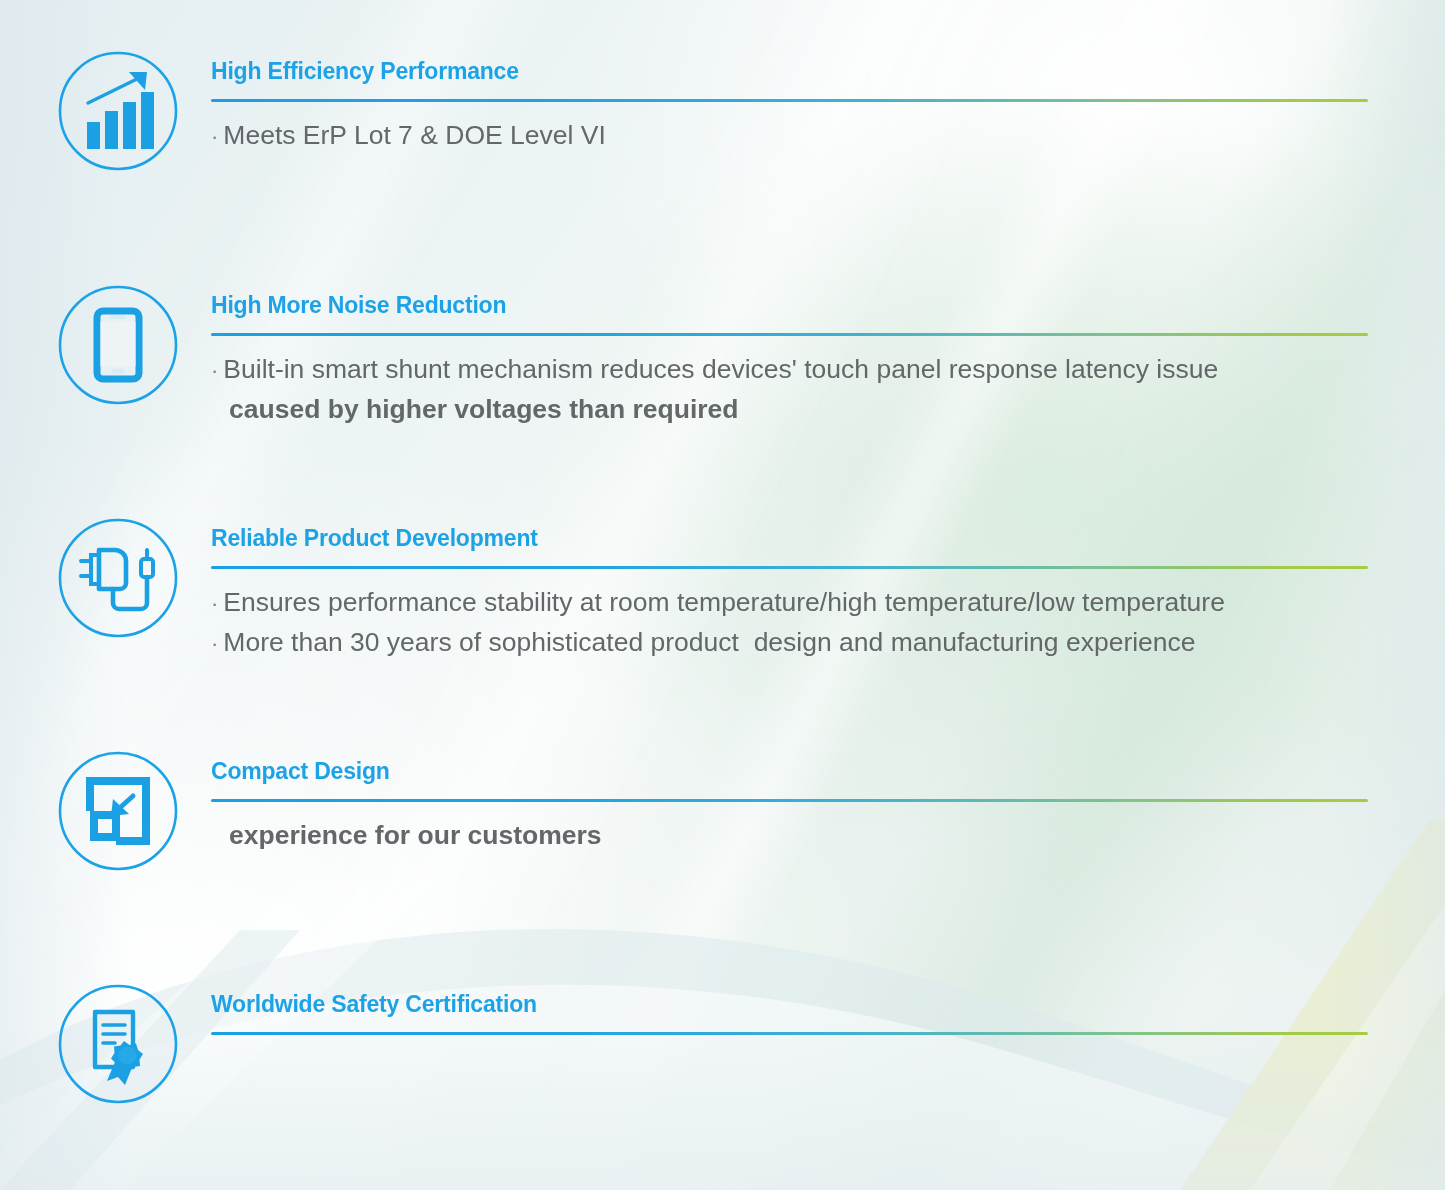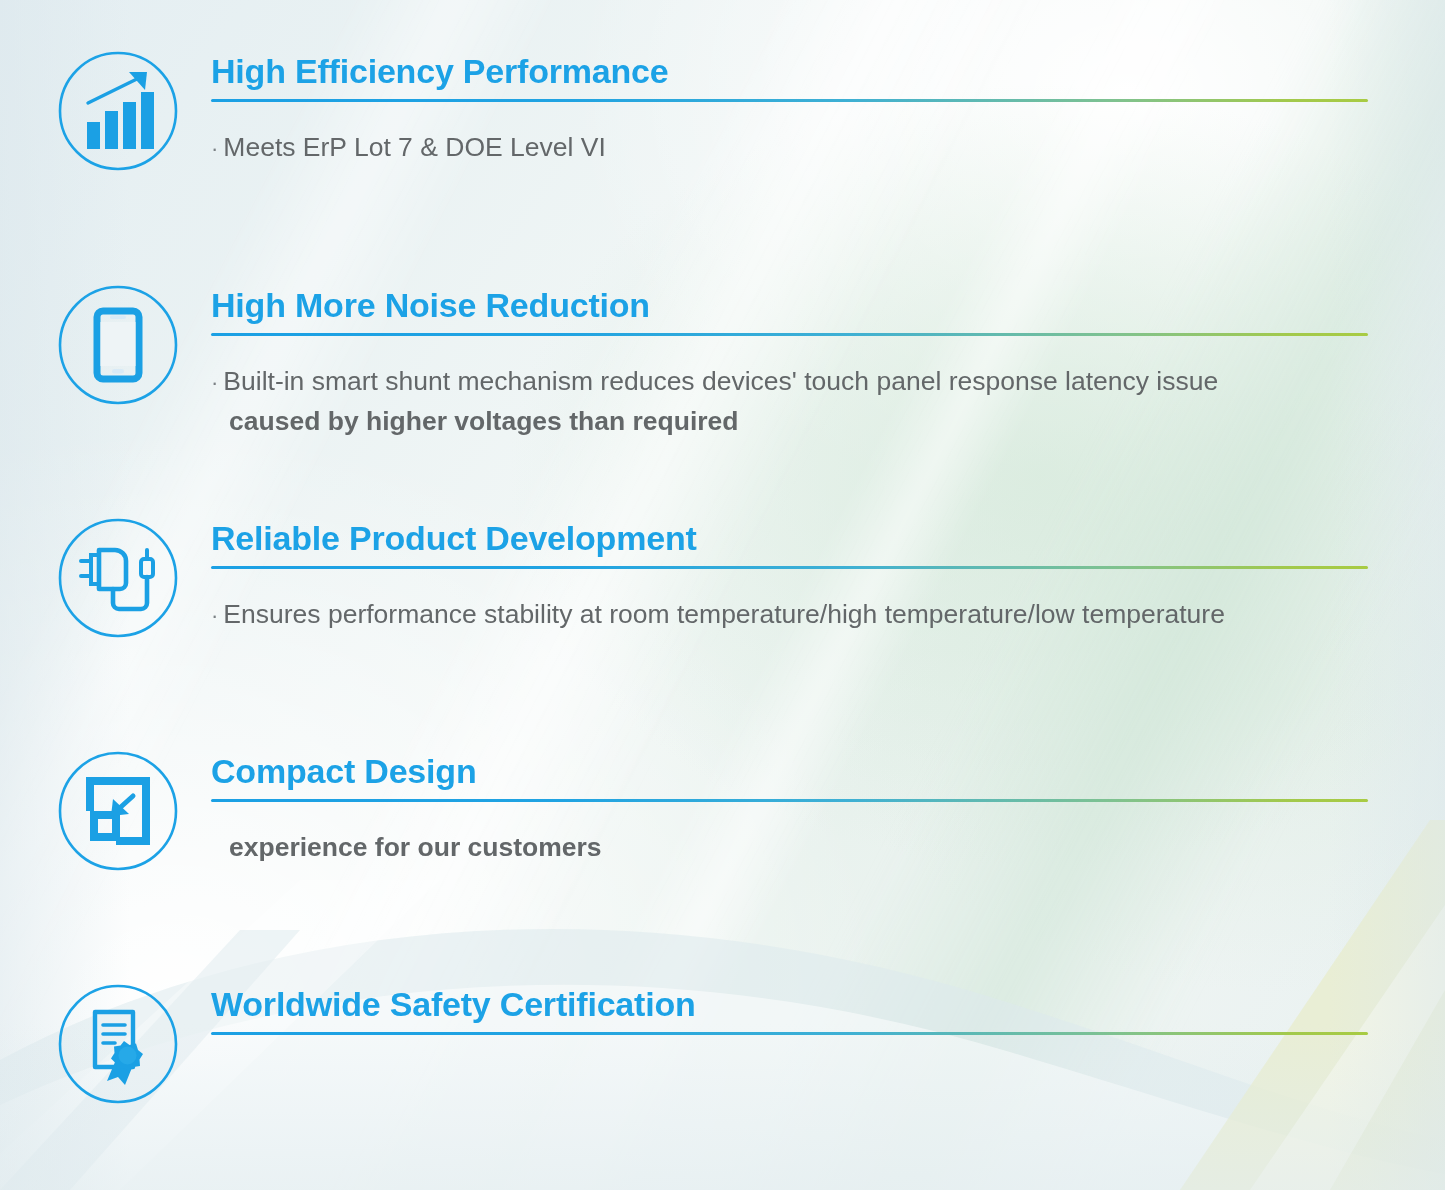--- a/index.html
+++ b/index.html
@@ -105,41 +105,41 @@
     overflow: visible;
   }
   .feature-body {
     position: absolute;
     left: 211px;
     top: 0;
     width: 1160px;
   }
   .feature-title {
     color: #1ca2e6;
-    font-size: 34px;
+    font-size: 23px;
     font-weight: bold;
     line-height: 42px;
     letter-spacing: -0.2px;
     white-space: nowrap;
   }
   .divider {
     margin-top: 7px;
     height: 3px;
     width: 1157px;
     background: linear-gradient(90deg,
         #1ba0e4 0%,
         #20a3e2 30%,
         #3eb0d4 55%,
         #7fc290 78%,
         #a2c94c 93%,
         #a8cb43 100%);
     border-radius: 2px;
   }
   .bullets {
-    margin-top: 26px;
+    margin-top: 14px;
   }
   .bullet-line {
     color: #636769;
     font-size: 26.5px;
     line-height: 38px;
     white-space: pre;
   }
   .bullet-line .dot {
     color: #7b8084;
     font-size: 22px;
@@ -226,20 +226,21 @@
         <path d="M56,72 L56,86 A6,6 0 0 0 62,92 L84,92 A6,6 0 0 0 90,86 L90,60" fill="none" stroke="#1ba0e4" stroke-width="4.6" stroke-linecap="round" stroke-linejoin="round"></path>
         <rect x="84" y="42" width="12" height="18" rx="3" fill="none" stroke="#1ba0e4" stroke-width="4"></rect>
         <path d="M90,42 L90,33" fill="none" stroke="#1ba0e4" stroke-width="4" stroke-linecap="round"></path>
       </svg>
     </div>
     <div class="feature-body">
       <div class="feature-title">Reliable Product Development</div>
       <div class="divider"></div>
       <div class="bullets">
         <div class="bullet-line"><span class="dot">·</span><span>Ensures performance stability at room temperature/high temperature/low temperature</span></div>
+        <div class="bullet-line"><span class="dot">·</span><span>More than 30 years of sophisticated product  design and manufacturing experience</span></div>
       </div>
     </div>
   </div>
 
   <div class="feature" style="top:750px">
     <div class="icon-wrap">
       <svg viewBox="0 0 122 122">
         <ellipse cx="61" cy="61" rx="58" ry="58" fill="none" stroke="#1ca2e6" stroke-width="2.6"></ellipse>
         <path d="M33,61 L33,31 L89,31 L89,91 L59,91" fill="none" stroke="#1ba0e4" stroke-width="8"></path>
         <rect x="37" y="65" width="22" height="22" fill="none" stroke="#1ba0e4" stroke-width="8"></rect>

